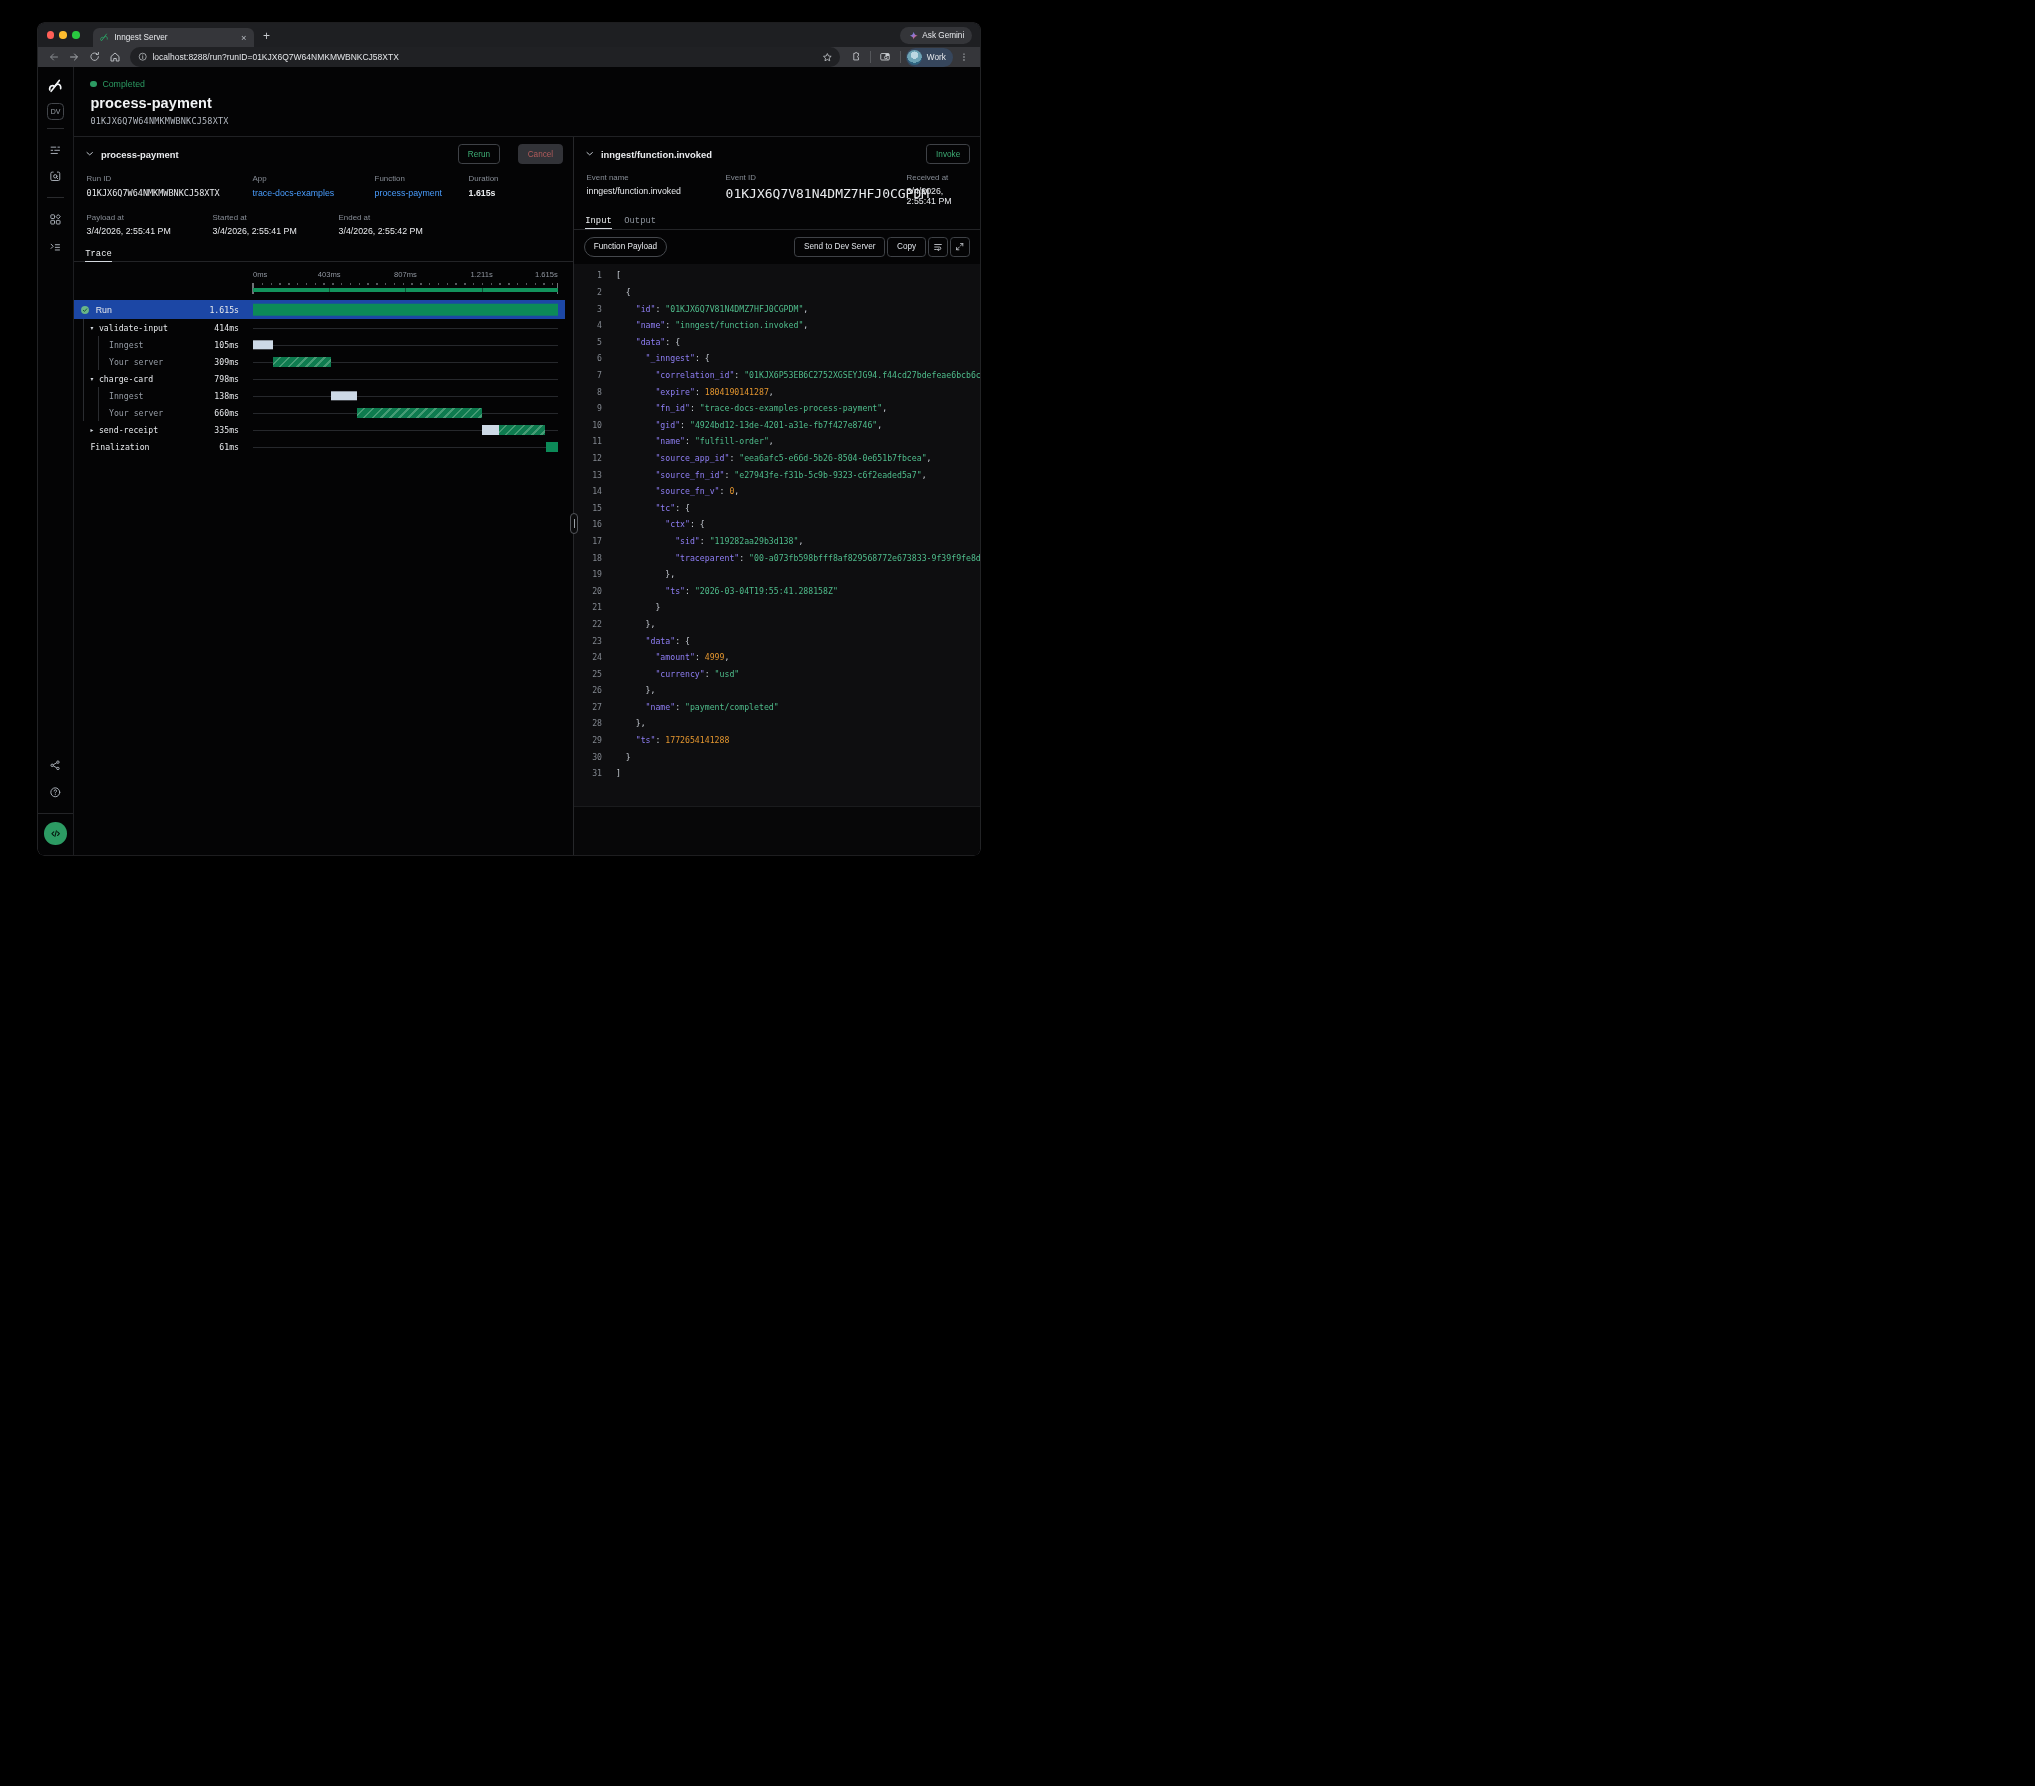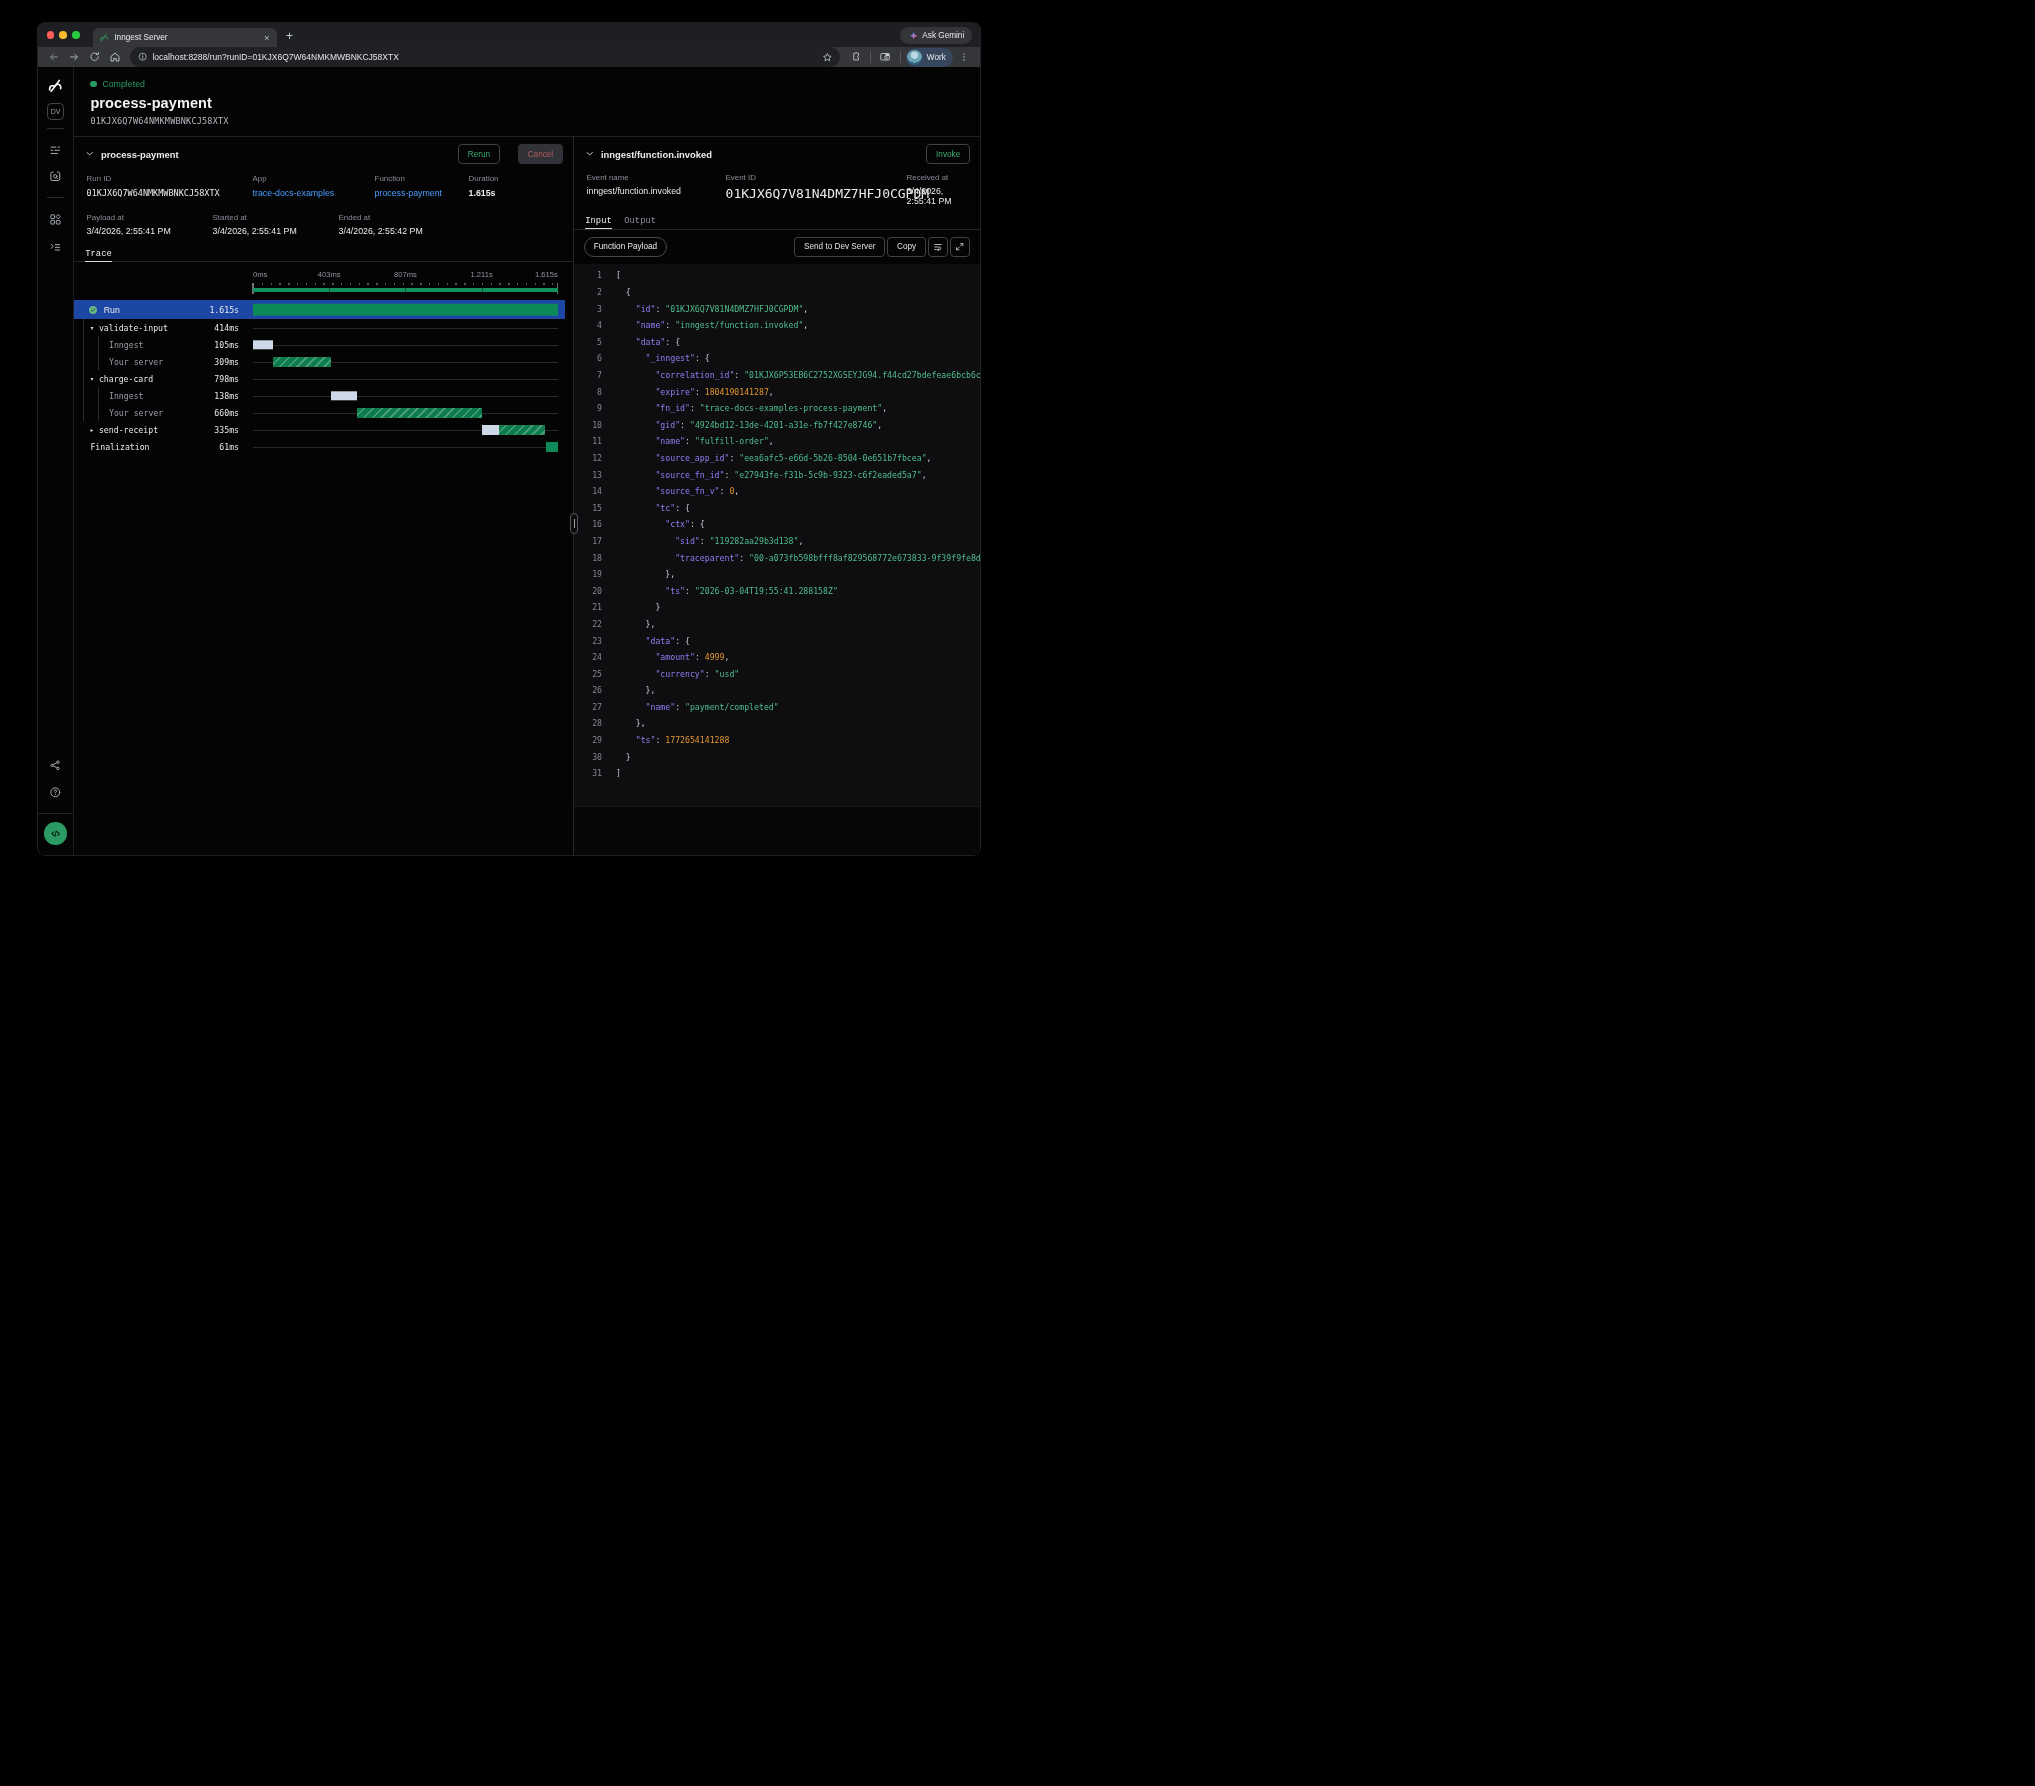--- a/index.html
+++ b/index.html
@@ -10,21 +10,21 @@
   
   .window { position:absolute; left:38px; top:23px; width:942px; height:832px;
     border-radius:6.3px; overflow:hidden; background:#040405;
     box-shadow:0 0 0 0.6px #3a3b3f, 0 12.6px 38px rgba(0,0,0,.65); display:flex; flex-direction:column; }
 
   
   .tabstrip { height:24px; background:#1e1f22; display:flex; align-items:flex-end; flex:0 0 auto; position:relative; }
   .traffic { position:absolute; left:8.8px; top:8.2px; display:flex; gap:5px; }
   .traffic i { width:7.6px; height:7.6px; border-radius:50%; display:block; }
   .t-red{background:#ff5f57}.t-yellow{background:#febc2e}.t-green{background:#29c840}
-  .tab { margin-left:55px; width:184px; height:19.5px; background:#35363a; border-radius:6.3px 6.3px 0 0;
+  .tab { margin-left:55px; width:161px; height:19.5px; background:#35363a; border-radius:6.3px 6.3px 0 0;
     display:flex; align-items:center; padding:0 6.3px; gap:5px; }
   .tab .title { font-size:8.2px; color:#e8eaed; flex:1; white-space:nowrap; overflow:hidden; }
   .tab .close { color:#b5b9bf; font-size:9.4px; line-height:1; padding:0 1.3px; }
   .newtab { width:17.6px; height:17.6px; margin:0 0 1.3px 3.8px; color:#c6c9cd; font-size:12px; line-height:16.4px; text-align:center; border-radius:50%; }
   .gem-pill { position:absolute; right:7.6px; top:3.8px; height:17px; background:#343539; border-radius:8.8px;
     display:flex; align-items:center; gap:4.4px; padding:0 8.2px; color:#e8eaed; font-size:8.2px; }
 
   
   .toolbar { height:20px; background:#35363a; display:flex; align-items:center; padding:0 6.3px; gap:1.3px; flex:0 0 auto; }
   .navbtn { width:19px; height:19px; display:flex; align-items:center; justify-content:center; border-radius:50%; }
@@ -90,21 +90,21 @@
   .mini-bar { position:absolute; top:5px; left:0; right:0; height:3.8px; background:#12935c; }
   .mini-sep { position:absolute; top:5px; width:0.6px; height:3.8px; background:#0a5336; }
   .mini-end { position:absolute; top:0; width:1.3px; height:11.3px; background:#6f7378; }
 
   .rows { margin-top:5px; }
   .trow { position:relative; height:17px; display:flex; align-items:center; }
   .trow.d0 { height:19px; }
   .trow.sel { background:#1c47a5; }
   .t-name { flex:0 0 123px; display:flex; align-items:center; min-width:0;
     font-family:"DejaVu Sans Mono", monospace; font-size:8.2px; color:#e7e9ec; white-space:nowrap; }
-  .trow.d0 .t-name { font-family:"Liberation Sans", sans-serif; font-size:8.8px; padding-left:14px; gap:5.7px; }
+  .trow.d0 .t-name { font-family:"Liberation Sans", sans-serif; font-size:8.8px; padding-left:6px; gap:5.7px; }
   .trow.d1 .t-name { padding-left:16.4px; }
   .trow.d2 .t-name { padding-left:35px; color:#979da6; }
   .caret { font-size:5.7px; color:#d5dae0; margin-right:5.7px; font-family:"Liberation Sans", sans-serif; }
   .t-dur { flex:0 0 47px; text-align:right; font-family:"DejaVu Sans Mono", monospace; font-size:8.2px; color:#e7e9ec; padding-right:5px; }
   .t-chart { flex:1; position:relative; height:100%; margin-left:8.8px; margin-right:7.6px; }
   .trow:not(.sel) .t-chart::before { content:""; position:absolute; left:0; right:0; top:50%; height:0.6px; background:#26282c; }
   .trow.conn1::before { content:""; position:absolute; left:8.8px; top:0; bottom:0; width:0.6px; background:#2a2c30; }
   .trow.conn2::after  { content:""; position:absolute; left:24px; top:0; bottom:0; width:0.6px; background:#2a2c30; }
   .bar { position:absolute; top:50%; transform:translateY(-50%); }
   .bar.run   { height:12.6px; background:#0c8a58; }

